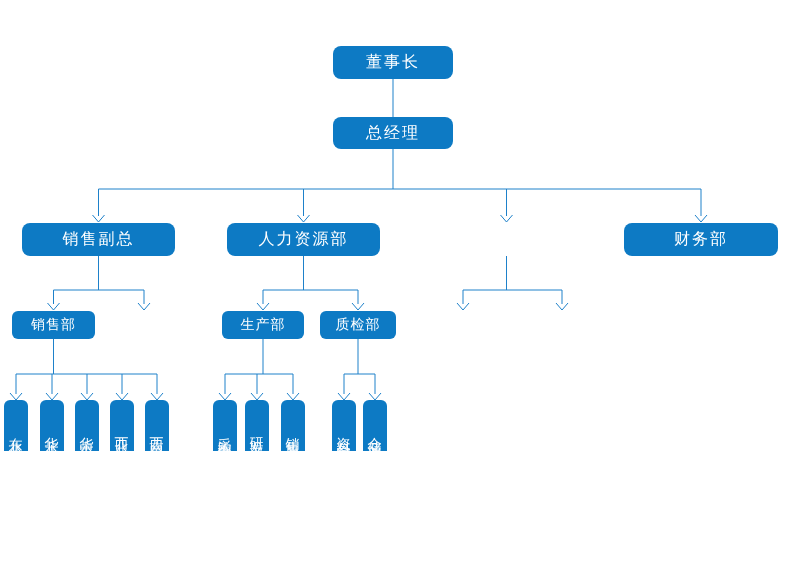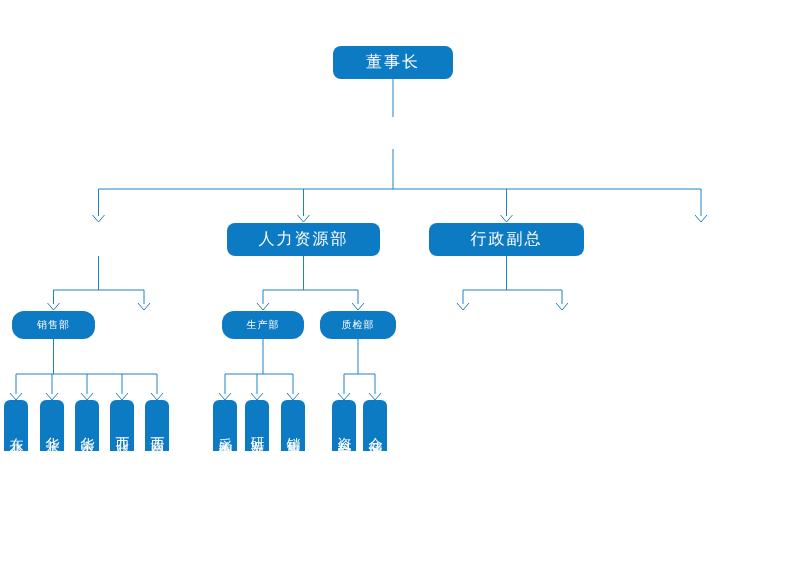--- a/index.html
+++ b/index.html
@@ -1,21 +1,21 @@
 <!DOCTYPE html>
 <html style="--box: #0d7ac4; --line: #1e81ca; --text: #ffffff; --bg: #ffffff;"><head>
 <meta charset="utf-8">
 <style>
   html, body { margin: 0; padding: 0; background: #ffffff; }
   .stage {
     position: relative;
     width: 800px;
     height: 451px;
     background: var(--bg, #ffffff);
-    font-family: Liberation Serif, serif;
+    font-family: Liberation Sans, sans-serif;
     overflow: hidden;
   }
   .connectors {
     position: absolute;
     left: 0;
     top: 0;
   }
   .ln {
     stroke: var(--line, #1e81ca);
     stroke-width: 1;
@@ -28,23 +28,23 @@
     display: flex;
     align-items: center;
     justify-content: center;
     font-size: 16px;
     letter-spacing: 2px;
     border-radius: 8px;
     box-sizing: border-box;
     white-space: nowrap;
   }
   .node.lvl4 {
-    font-size: 10px;
+    font-size: 14px;
     letter-spacing: 1px;
-    border-radius: 12px;
+    border-radius: 6px;
   }
   .vnode {
     position: absolute;
     background: var(--box, #0d7ac4);
     color: var(--text, #ffffff);
     writing-mode: vertical-lr;
     text-orientation: upright;
     font-size: 14px;
     letter-spacing: 4px;
     line-height: 24px;
@@ -135,23 +135,25 @@
       <path class="ln" d="M344,374 H375"></path>
       <path class="ln" d="M344,374 V394"></path>
       <path class="ln" d="M375,374 V394"></path>
       <path class="ln" d="M338,393 L344,400 L350,393"></path>
       <path class="ln" d="M369,393 L375,400 L381,393"></path>
     </g>
   </svg>
 
   <div class="node" style="left:333px;top:46px;width:120px;height:33px">董事长</div>
 
+  <div class="node" style="left:333px;top:117px;width:120px;height:32px">总经理</div>
 
+  <div class="node" style="left:22px;top:223px;width:153px;height:33px">销售副总</div>
   <div class="node" style="left:227px;top:223px;width:153px;height:33px">人力资源部</div>
-  <div class="node" style="left:429px;top:223px;width:155px;height:33px">行政副总</div>
+  <div class="node" style="left:624px;top:223px;width:154px;height:33px">财务部</div>
 
   <div class="node lvl4" style="left:12px;top:311px;width:83px;height:28px">销售部</div>
   <div class="node lvl4" style="left:222px;top:311px;width:82px;height:28px">生产部</div>
   <div class="node lvl4" style="left:320px;top:311px;width:76px;height:28px">质检部</div>
 
   <div class="vnode" style="left:4px;top:400px;width:24px;height:131px">东北分部</div>
   <div class="vnode" style="left:40px;top:400px;width:24px;height:131px">华北分部</div>
   <div class="vnode" style="left:75px;top:400px;width:24px;height:131px">华中分部</div>
   <div class="vnode" style="left:110px;top:400px;width:24px;height:131px">西北分部</div>
   <div class="vnode" style="left:145px;top:400px;width:24px;height:131px">西南分部</div>

